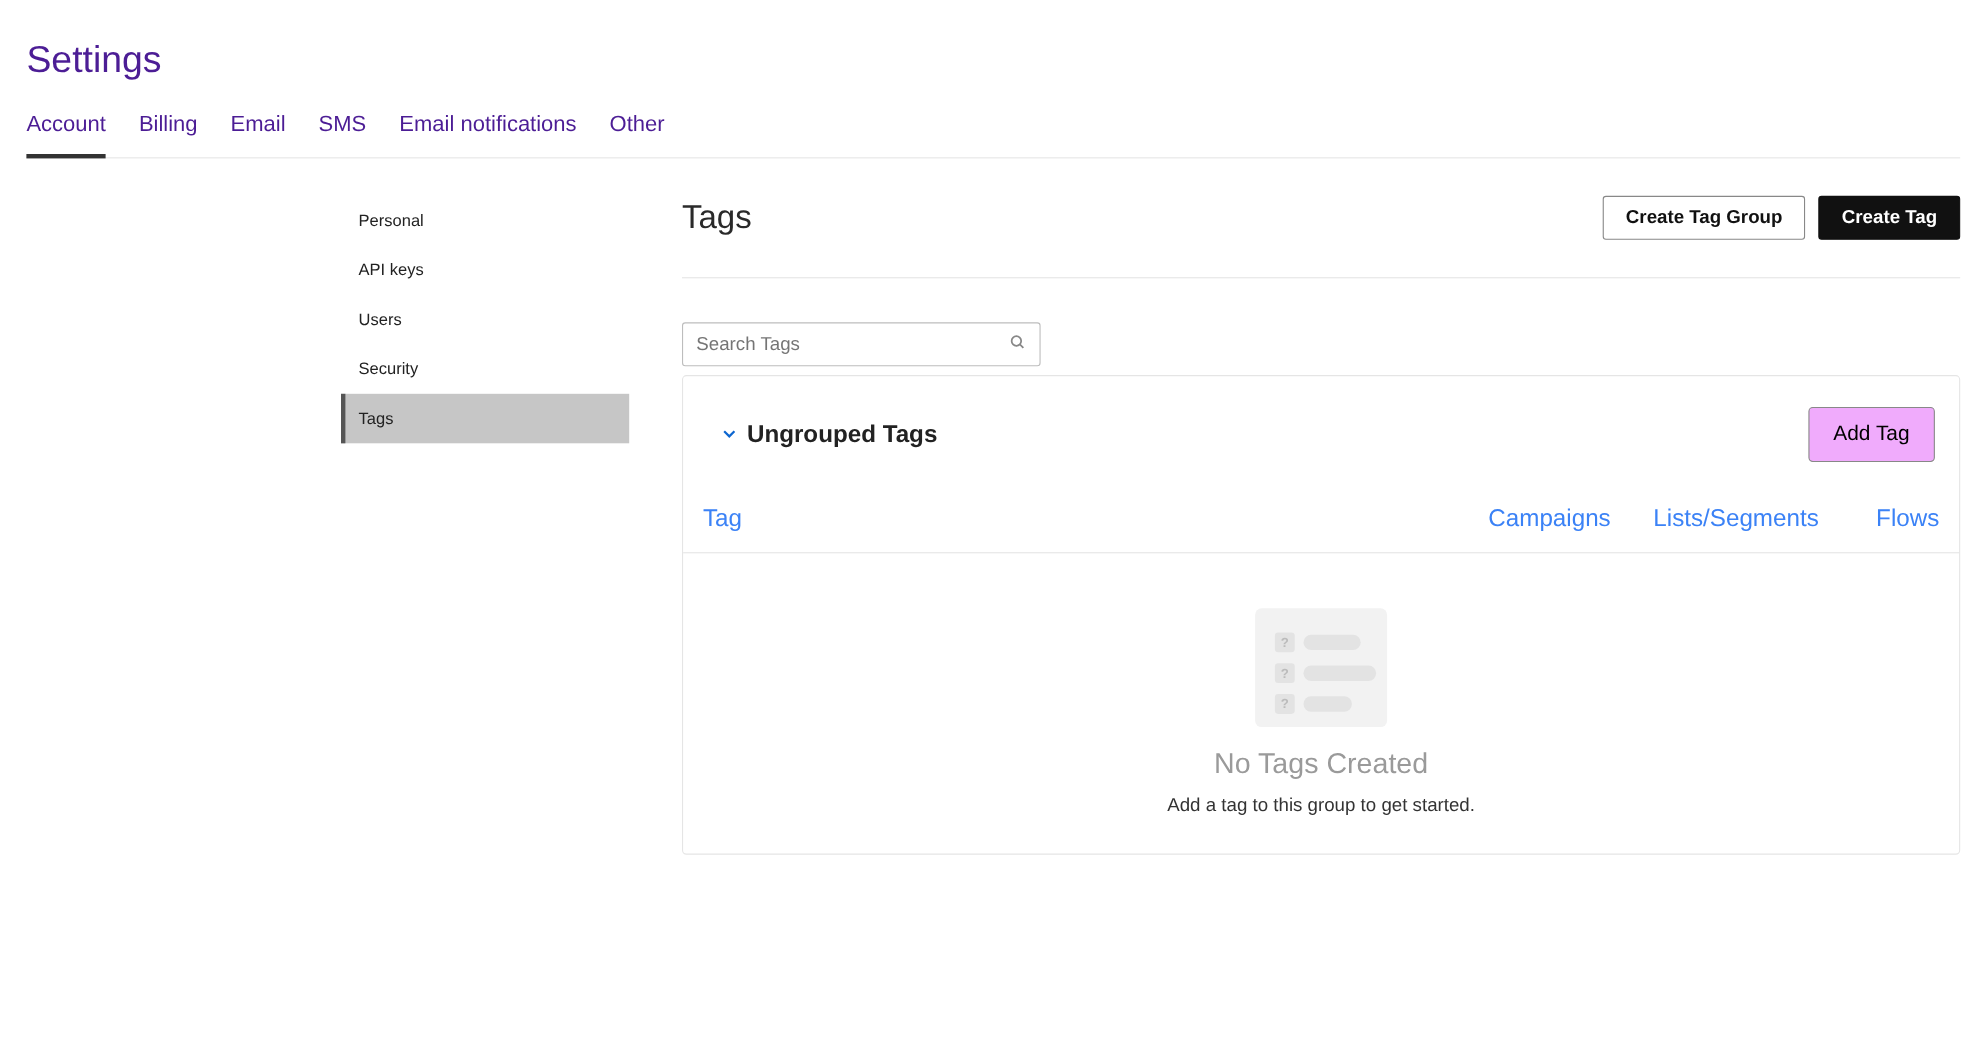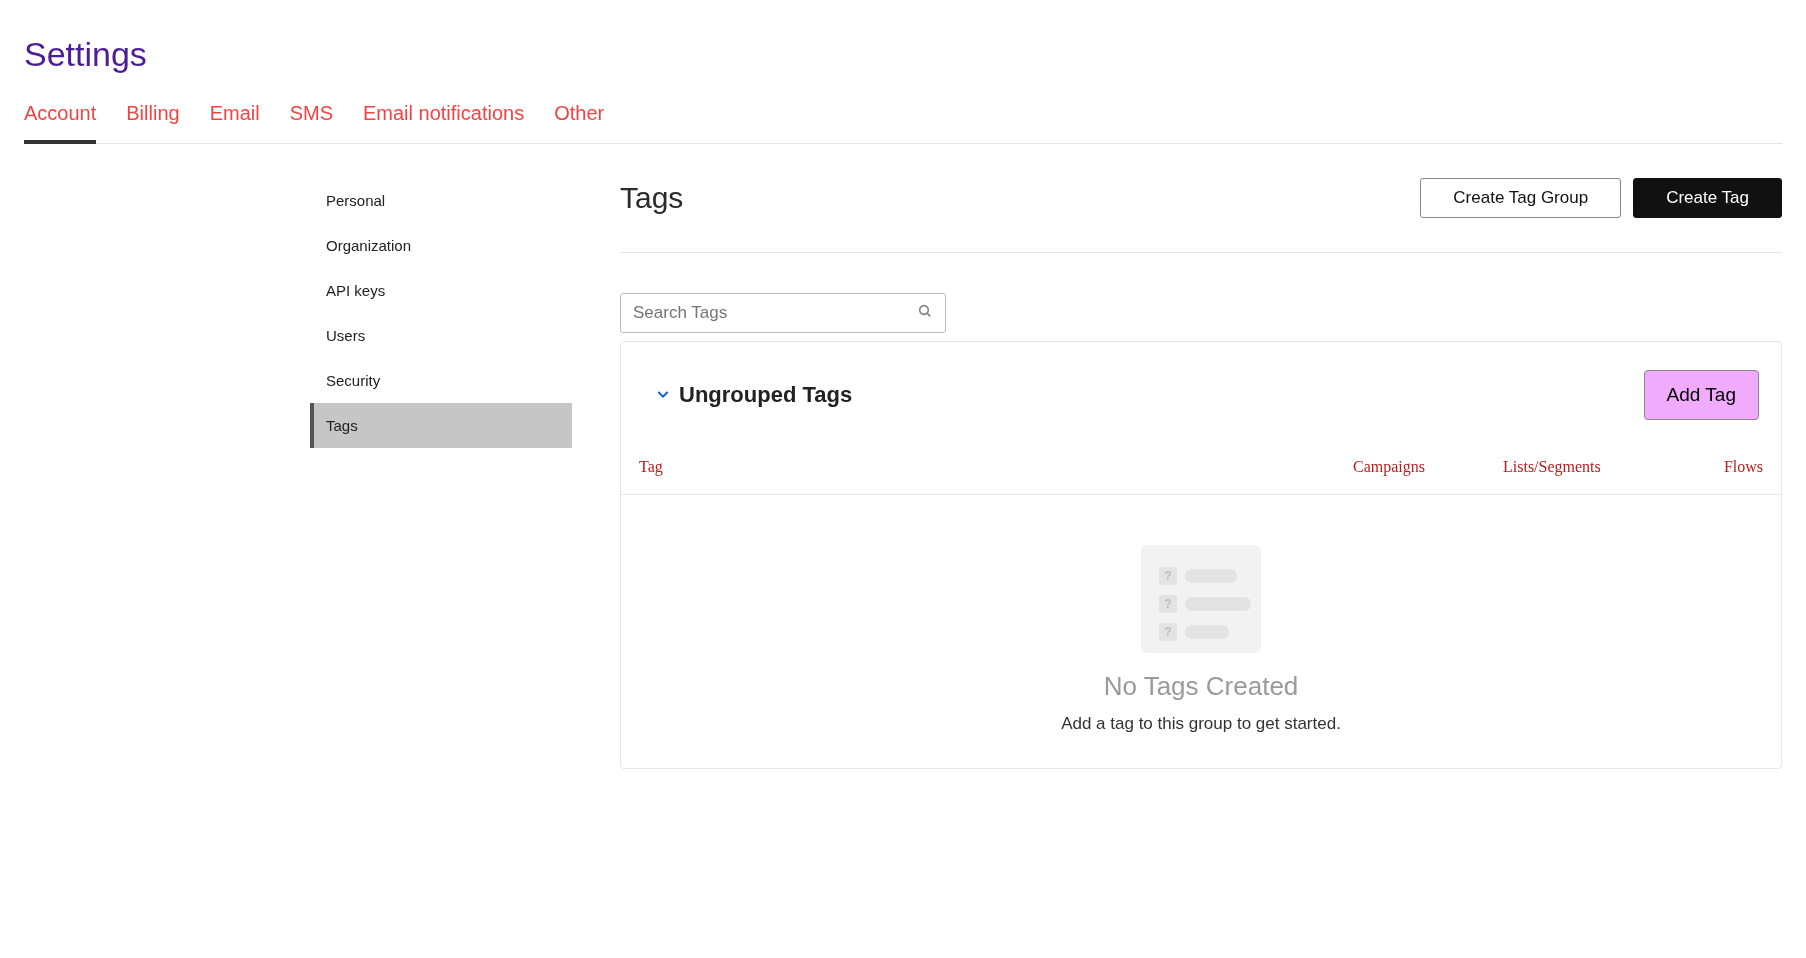--- a/index.html
+++ b/index.html
@@ -2,51 +2,51 @@
 <html><head>
   <meta charset="utf-8">
   <style>
     * { margin: 0; padding: 0; box-sizing: border-box; }
     body { font-family: -apple-system, BlinkMacSystemFont, "Segoe UI", Helvetica, Arial, sans-serif; color: #222; background: #fff; }
 
     .page { padding: 0 24px 40px 24px; }
     .page-title { font-size: 34px; font-weight: 500; padding: 22px 0 28px 0; color: #4c1d95; margin-top: 13px; }
 
     .top-tabs { display: flex; gap: 30px; border-bottom: 1px solid #e5e5e5; }
-    .top-tab { padding: 0 0 18px 0; font-size: 20px; color: #ef4444; cursor: pointer; position: relative; text-align: center; }
+    .top-tab { padding: 0 0 18px 0; font-size: 20px; color: #4c1d95; cursor: pointer; position: relative; text-align: center; }
     .top-tab.active::after { content:""; position:absolute; left:0; right:0; bottom:-1px; height:4px; background:#333; }
 
     .content-row { display: flex; margin-top: 34px; }
 
     .sidebar { width: 262px; margin-left: 286px; flex-shrink: 0; }
     .sidebar-item { height: 45px; display:flex; align-items:center; padding-left: 16px; font-size: 15px; color:#222; cursor:pointer; }
     .sidebar-item.active { background:#c6c6c6; border-left: 4px solid #555; padding-left: 12px; }
 
     .main { flex: 1; margin-left: 48px; }
     .main-header { display:flex; align-items:center; justify-content:space-between; padding-bottom: 34px; border-bottom:1px solid #e5e5e5; }
     .main-title { font-size: 30px; font-weight: 500; color:#2a2a2a; }
     .header-btns { display:flex; gap:12px; }
 
-    .btn { height: 40px; padding: 0 32px; border-radius:3px; font-size:17px; font-weight:400; cursor:pointer; display:inline-flex; align-items:center; }
+    .btn { height: 40px; padding: 0 20px; border-radius:3px; font-size:17px; font-weight:700; cursor:pointer; display:inline-flex; align-items:center; }
     .btn-outline { background:#fff; border:1px solid #888; color:#111; }
     .btn-primary { background:#111; border:1px solid #111; color:#fff; }
 
     .search-wrap { margin-top: 40px; }
     .search { width: 326px; height: 40px; border:1px solid #bdbdbd; border-radius:3px; display:flex; align-items:center; padding:0 12px; }
     .search input { flex:1; border:none; outline:none; font-size:17px; color:#444; }
     .search .search-icon { color:#888; }
 
     .card { margin-top: 8px; border:1px solid #e5e5e5; border-radius:4px; }
     .card-header { display:flex; align-items:center; justify-content:space-between; padding: 28px 22px 12px 34px; }
     .group-title-wrap { display:flex; align-items:center; gap:8px; }
     .chev { color:#0d66d0; font-size:18px; transform:translateY(1px); }
     .group-title { font-size:22px; font-weight:700; color:#222; }
     .add-tag-btn { height:50px; padding:0 22px; border:1px solid #888; border-radius:4px; background:#f0abfc; font-size:19px; font-weight:500; cursor:pointer; }
 
-    .cols { display:flex; padding: 26px 18px 18px 18px; border-bottom:1px solid #e5e5e5; font-size:16px; color:#b91c1c;font-family:Liberation Serif, serif; }
+    .cols { display:flex; padding: 26px 18px 18px 18px; border-bottom:1px solid #e5e5e5; font-size:22px; color:#3b82f6; }
     .col-tag { flex:1; }
     .col-camp { width:150px; text-align:left; }
     .col-ls { width:180px; text-align:left; }
     .col-flows { width:80px; text-align:right; }
 
     .empty { padding: 50px 20px 34px; text-align:center; }
     .empty-illus { width:120px; height:108px; margin:0 auto 18px; background:#f2f2f2; border-radius:6px; position:relative; padding-top:16px; }
     .row-line { display:flex; align-items:center; gap:8px; margin:6px 0 10px 18px; }
     .sq { width:18px; height:18px; background:#e3e3e3; border-radius:3px; display:flex; align-items:center; justify-content:center; color:#bbb; font-size:12px; font-weight:700; }
     .bar { height:14px; background:#e3e3e3; border-radius:7px; }
@@ -65,21 +65,20 @@
     <div class="top-tab">Billing</div>
     <div class="top-tab">Email</div>
     <div class="top-tab">SMS</div>
     <div class="top-tab">Email notifications</div>
     <div class="top-tab">Other</div>
   </div>
 
   <div class="content-row">
     <div class="sidebar">
       <div class="sidebar-item">Personal</div>
-      <div class="sidebar-item">Organization</div>
       <div class="sidebar-item">API keys</div>
       <div class="sidebar-item">Users</div>
       <div class="sidebar-item">Security</div>
       <div class="sidebar-item active">Tags</div>
     </div>
 
     <div class="main">
       <div class="main-header">
         <div class="main-title">Tags</div>
         <div class="header-btns">

